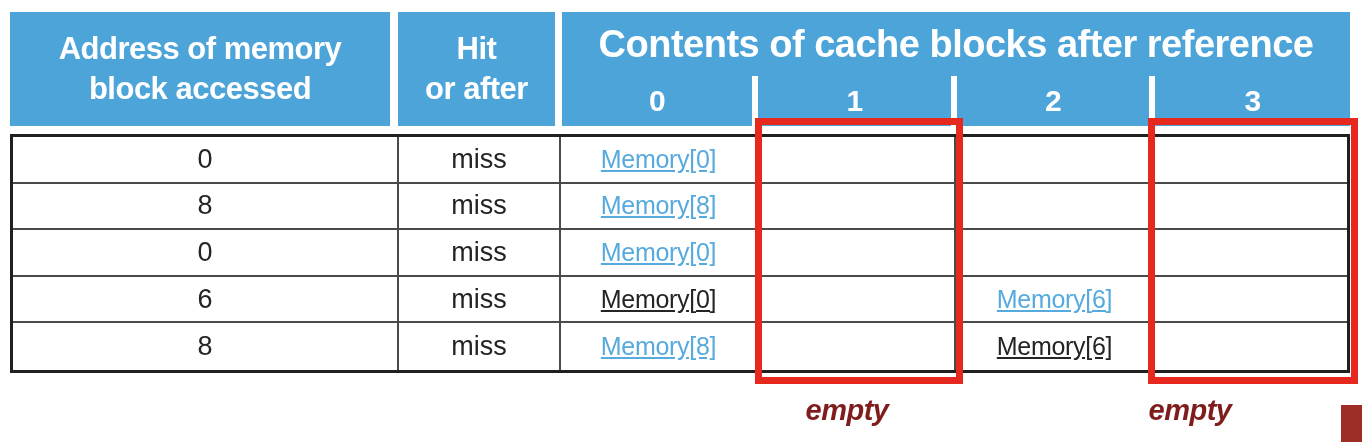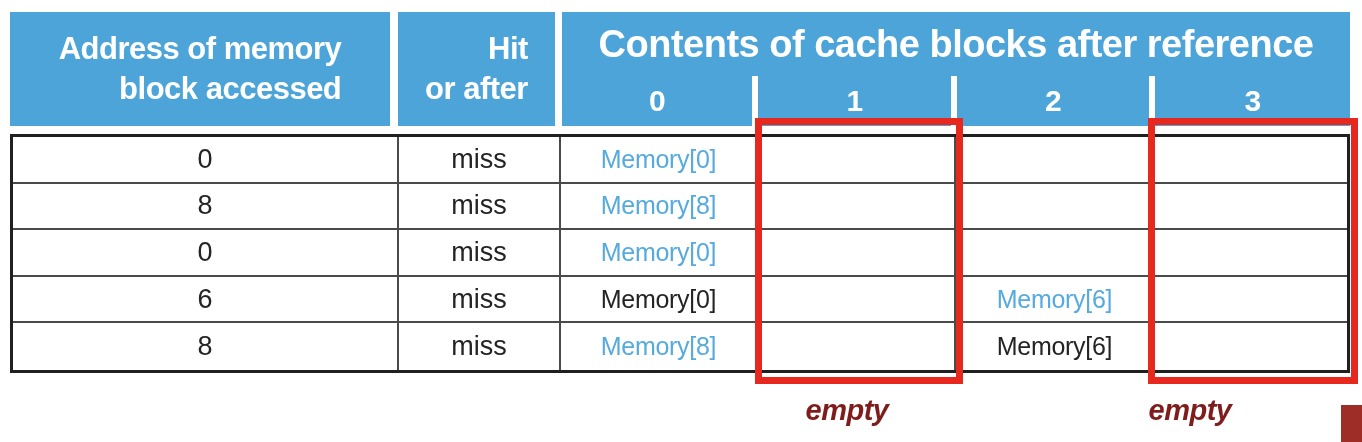--- a/index.html
+++ b/index.html
@@ -19,21 +19,21 @@
     font-family:"Liberation Sans", sans-serif;
     overflow:hidden;
   }
   
   .hcell{
     position:absolute;
     background:var(--header-blue);
     color:#ffffff;
     font-weight:700;
     display:flex;align-items:center;justify-content:center;
-    text-align:right;
+    text-align:center;
     white-space:pre-line;
     letter-spacing:-0.5px;
     line-height:1.28;
   }
   .h-addr{left:10px;top:12px;width:380px;height:114px;font-size:31px;}
   .h-hit{left:398px;top:12px;width:157px;height:114px;font-size:31px;}
   .h-contents{left:562px;top:12px;width:788px;height:64px;font-size:38px;}
   .h-sub{top:76px;height:50px;font-size:30px;}
   .h-s0{left:562px;width:190px;}
   .h-s1{left:758px;width:193px;}
@@ -53,21 +53,21 @@
   .cell{
     display:flex;align-items:center;justify-content:center;
     border-right:2px solid var(--grid-line);
     border-bottom:2px solid var(--grid-line);
     color:var(--text-dark);
     font-size:27px;
     box-sizing:border-box;
   }
   .cell:nth-child(6n){border-right:none;}
   .cell:nth-child(n+25){border-bottom:none;}
-  .cell.mem{font-size:25px;letter-spacing:-0.3px;}
+  .cell.mem{font-size:25px;letter-spacing:-0.3px;text-decoration:underline;}
   .cell.new-entry{color:var(--new-entry-blue);}
   
   .redbox{
     position:absolute;
     border:7px solid var(--highlight-red);
     background:transparent;
     box-sizing:border-box;
     z-index:5;
   }
   .redbox-1{left:755px;top:118px;width:208px;height:266px;}

